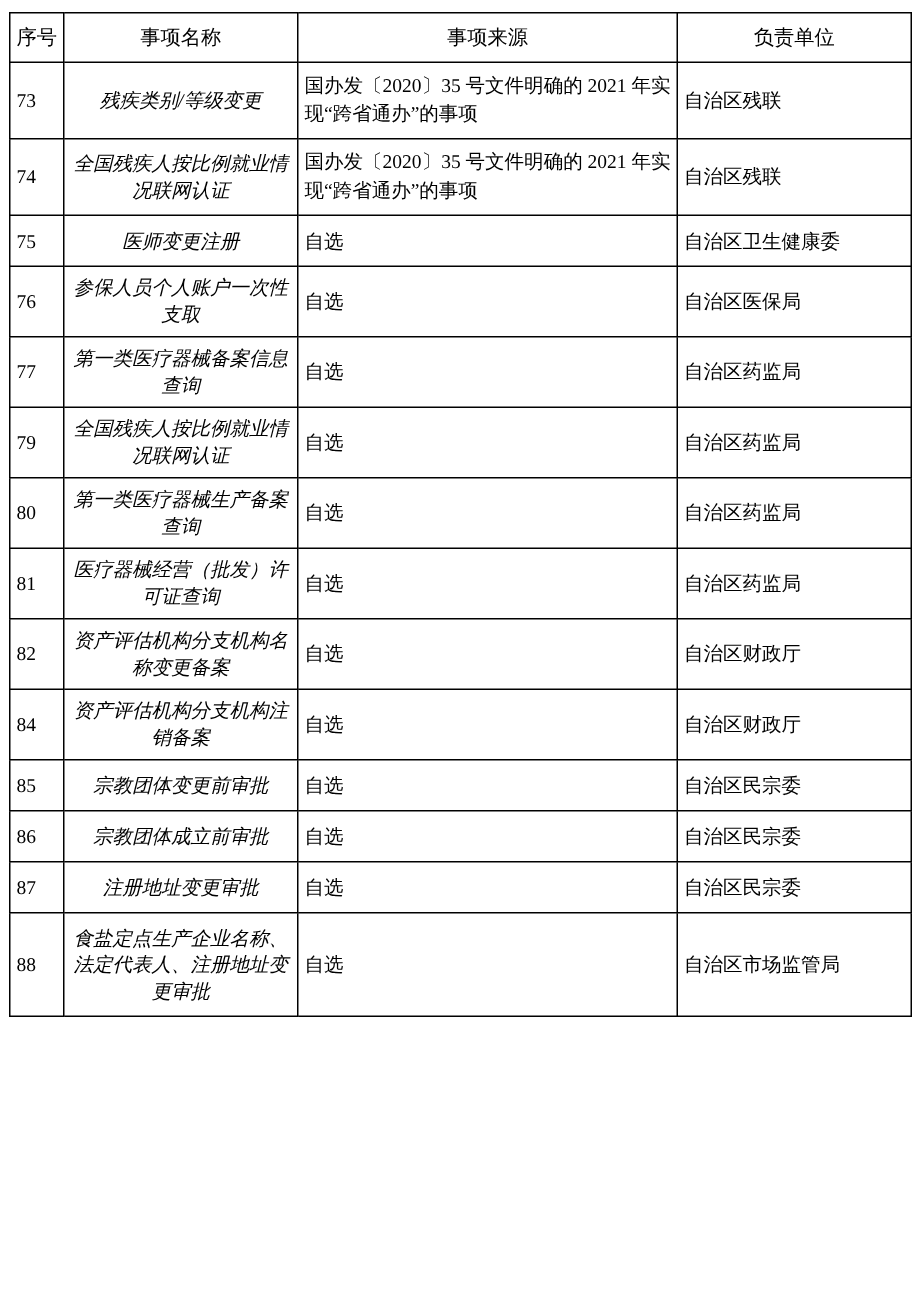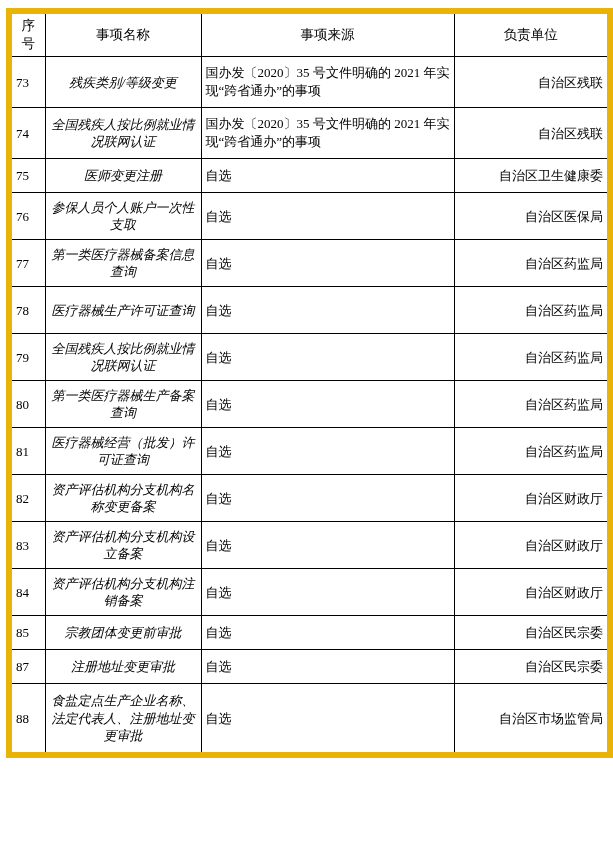--- a/index.html
+++ b/index.html
@@ -17,21 +17,21 @@
     position: relative;
     width: 613px;
     height: 862px;
     box-sizing: border-box;
     padding: 8px 6px 6px 6px;
   }
   table.matters {
     border-collapse: collapse;
     width: 601px;
     table-layout: fixed;
-    border: 6px solid #eab308;
+    border: 1px solid #eab308;
   }
   table.matters col.c-seq   { width: 36px; }
   table.matters col.c-name  { width: 156px; }
   table.matters col.c-src   { width: 253px; }
   table.matters col.c-unit  { width: 156px; }
   table.matters th,
   table.matters td {
     border: 1px solid #000;
     font-size: 13px;
     line-height: 1.35;
@@ -56,21 +56,21 @@
     text-align: left;
     font-size: 13.5px;
     margin-top: 25px;
   }
   td.src.long {
     text-align: justify;
     text-align-last: left;
     line-height: 1.45;
   }
   td.unit {
-    text-align: right;
+    text-align: left;
     font-size: 13.5px;
   }
   .row-tall td { height: 44px; }
   .row-mid td  { height: 40px; }
   .row-short td{ height: 27px; }
   .row-xtall td{ height: 62px; }
 </style>
 </head>
 <body>
 
@@ -115,26 +115,20 @@
         <td class="src">自选</td>
         <td class="unit">自治区医保局</td>
       </tr>
       <tr class="row-mid">
         <td class="seq">77</td>
         <td class="name">第一类医疗器械备案信息查询</td>
         <td class="src">自选</td>
         <td class="unit">自治区药监局</td>
       </tr>
       <tr class="row-mid">
-        <td class="seq">78</td>
-        <td class="name">医疗器械生产许可证查询</td>
-        <td class="src">自选</td>
-        <td class="unit">自治区药监局</td>
-      </tr>
-      <tr class="row-mid">
         <td class="seq">79</td>
         <td class="name">全国残疾人按比例就业情况联网认证</td>
         <td class="src">自选</td>
         <td class="unit">自治区药监局</td>
       </tr>
       <tr class="row-mid">
         <td class="seq">80</td>
         <td class="name">第一类医疗器械生产备案查询</td>
         <td class="src">自选</td>
         <td class="unit">自治区药监局</td>
@@ -145,34 +139,34 @@
         <td class="src">自选</td>
         <td class="unit">自治区药监局</td>
       </tr>
       <tr class="row-mid">
         <td class="seq">82</td>
         <td class="name">资产评估机构分支机构名称变更备案</td>
         <td class="src">自选</td>
         <td class="unit">自治区财政厅</td>
       </tr>
       <tr class="row-mid">
-        <td class="seq">83</td>
-        <td class="name">资产评估机构分支机构设立备案</td>
-        <td class="src">自选</td>
-        <td class="unit">自治区财政厅</td>
-      </tr>
-      <tr class="row-mid">
         <td class="seq">84</td>
         <td class="name">资产评估机构分支机构注销备案</td>
         <td class="src">自选</td>
         <td class="unit">自治区财政厅</td>
       </tr>
       <tr class="row-short">
         <td class="seq">85</td>
         <td class="name">宗教团体变更前审批</td>
+        <td class="src">自选</td>
+        <td class="unit">自治区民宗委</td>
+      </tr>
+      <tr class="row-short">
+        <td class="seq">86</td>
+        <td class="name">宗教团体成立前审批</td>
         <td class="src">自选</td>
         <td class="unit">自治区民宗委</td>
       </tr>
       <tr class="row-short">
         <td class="seq">87</td>
         <td class="name">注册地址变更审批</td>
         <td class="src">自选</td>
         <td class="unit">自治区民宗委</td>
       </tr>
       <tr class="row-xtall">

